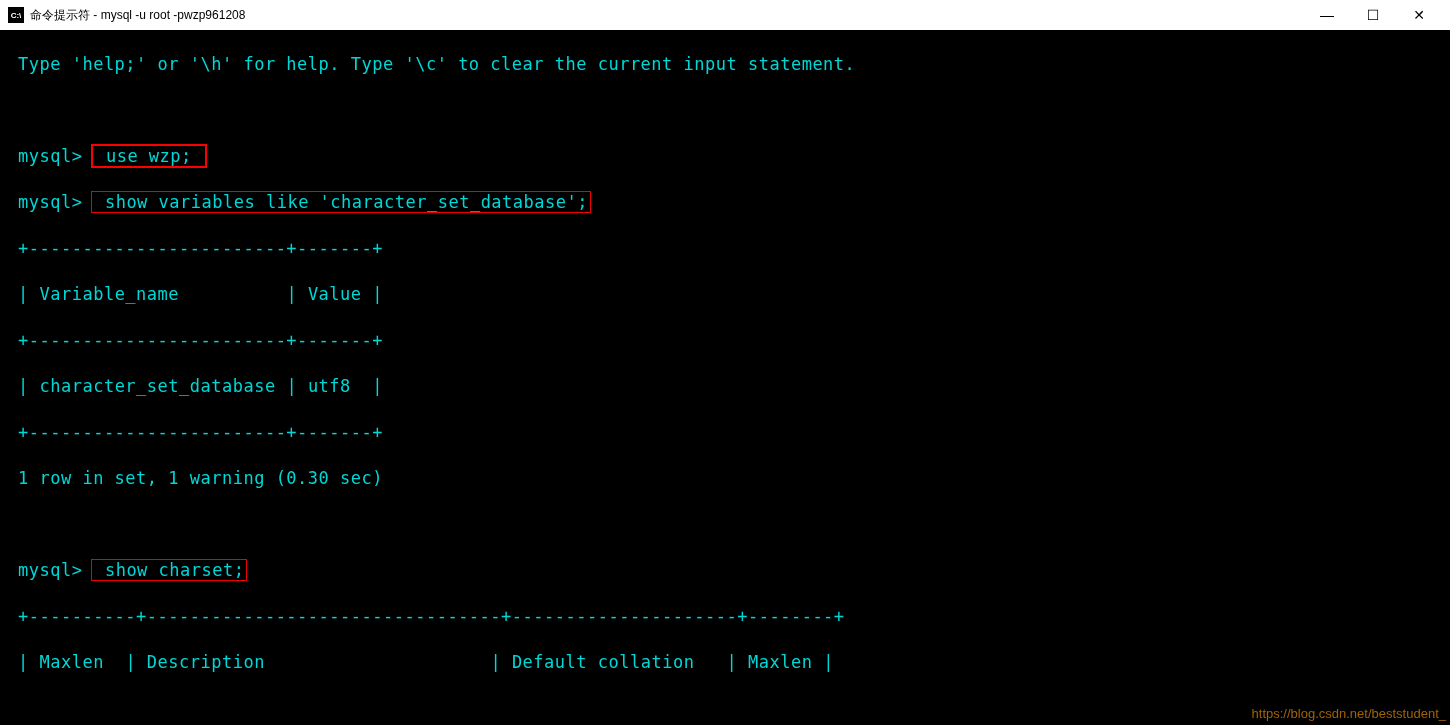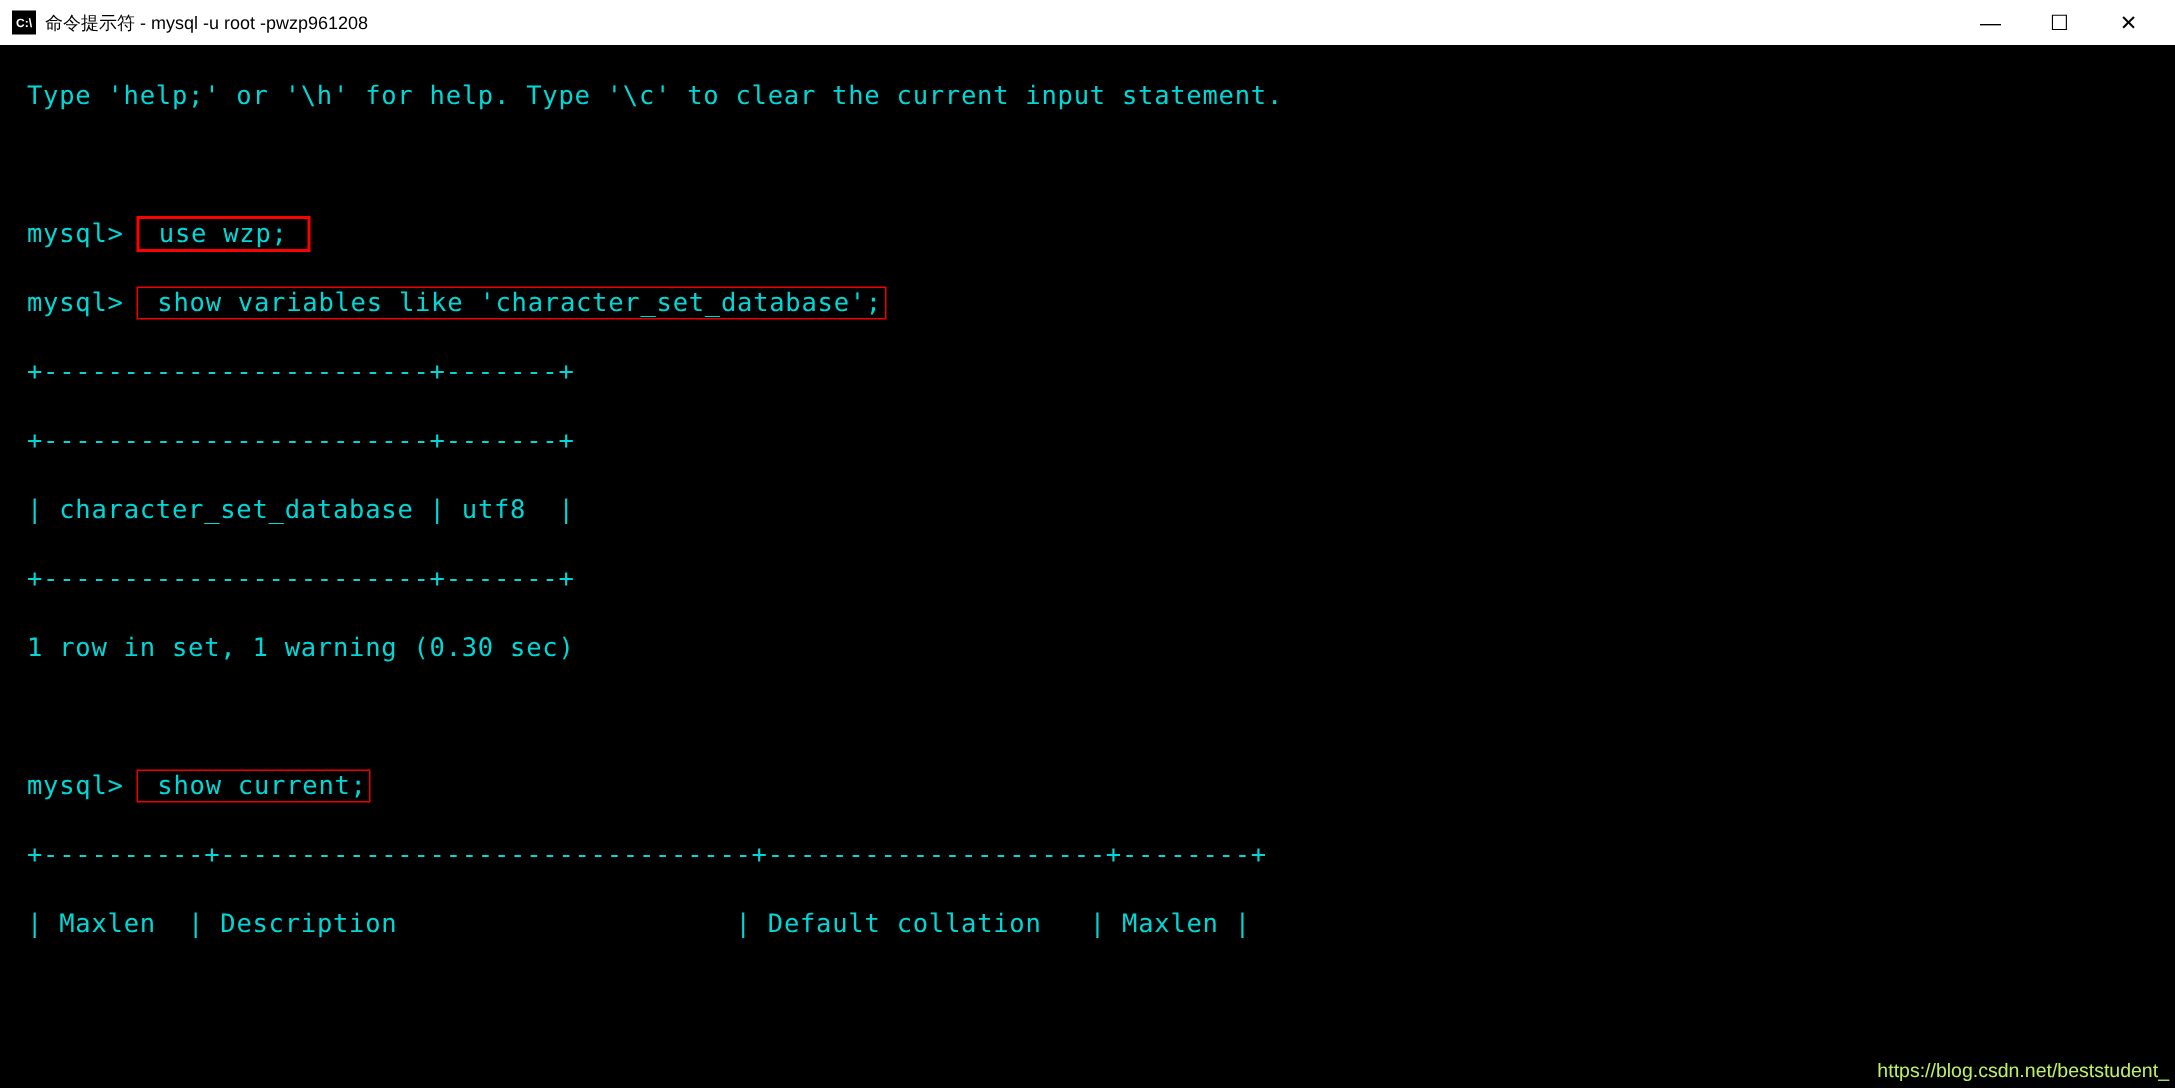--- a/index.html
+++ b/index.html
@@ -73,21 +73,21 @@
       padding: 0 2px;
       margin: 0 -2px;
     }
     .table-sep {
       color: #00d7d7;
     }
     .watermark {
       position: absolute;
       bottom: 4px;
       right: 4px;
-      color: #bef264;
+      color: #a16207;
       font-size: 13px;
       font-family: Arial, sans-serif;
     }
     .pipe { color: #00d7d7; }
   </style>
 </head>
 <body>
 
 <div class="titlebar">
   <div class="titlebar-icon">C:\</div>
@@ -98,25 +98,26 @@
     <div class="titlebar-btn">✕</div>
   </div>
 </div>
 
 <div class="terminal">
 <span class="line">Type 'help;' or '\h' for help. Type '\c' to clear the current input statement.</span>
 <span class="line"> </span>
 <span class="line"><span>mysql&gt;</span> <span class="highlight-box-red"> use wzp; </span></span>
 <span class="line"><span>mysql&gt;</span> <span class="highlight-box-red-thin"> show variables like 'character_set_database';</span></span>
 <span class="line table-sep">+------------------------+-------+</span>
+<span class="line"><span class="pipe">|</span><span> Variable_name          </span><span class="pipe">|</span><span> Value </span><span class="pipe">|</span></span>
 <span class="line table-sep">+------------------------+-------+</span>
 <span class="line"><span class="pipe">|</span><span> character_set_database </span><span class="pipe">|</span><span> utf8  </span><span class="pipe">|</span></span>
 <span class="line table-sep">+------------------------+-------+</span>
 <span class="line">1 row in set, 1 warning (0.30 sec)</span>
 <span class="line"> </span>
-<span class="line"><span>mysql&gt;</span> <span class="highlight-box-red-thin"> show current;</span></span>
+<span class="line"><span>mysql&gt;</span> <span class="highlight-box-red-thin"> show charset;</span></span>
 <span class="line table-sep">+----------+---------------------------------+---------------------+--------+</span>
 <span class="line"><span class="pipe">|</span><span> Maxlen  </span><span class="pipe">|</span><span> Description                     </span><span class="pipe">|</span><span> Default collation   </span><span class="pipe">|</span><span> Maxlen </span><span class="pipe">|</span></span>
 
 
 </div>
 
 <div class="watermark">https://blog.csdn.net/beststudent_</div>
 
 </body></html>

